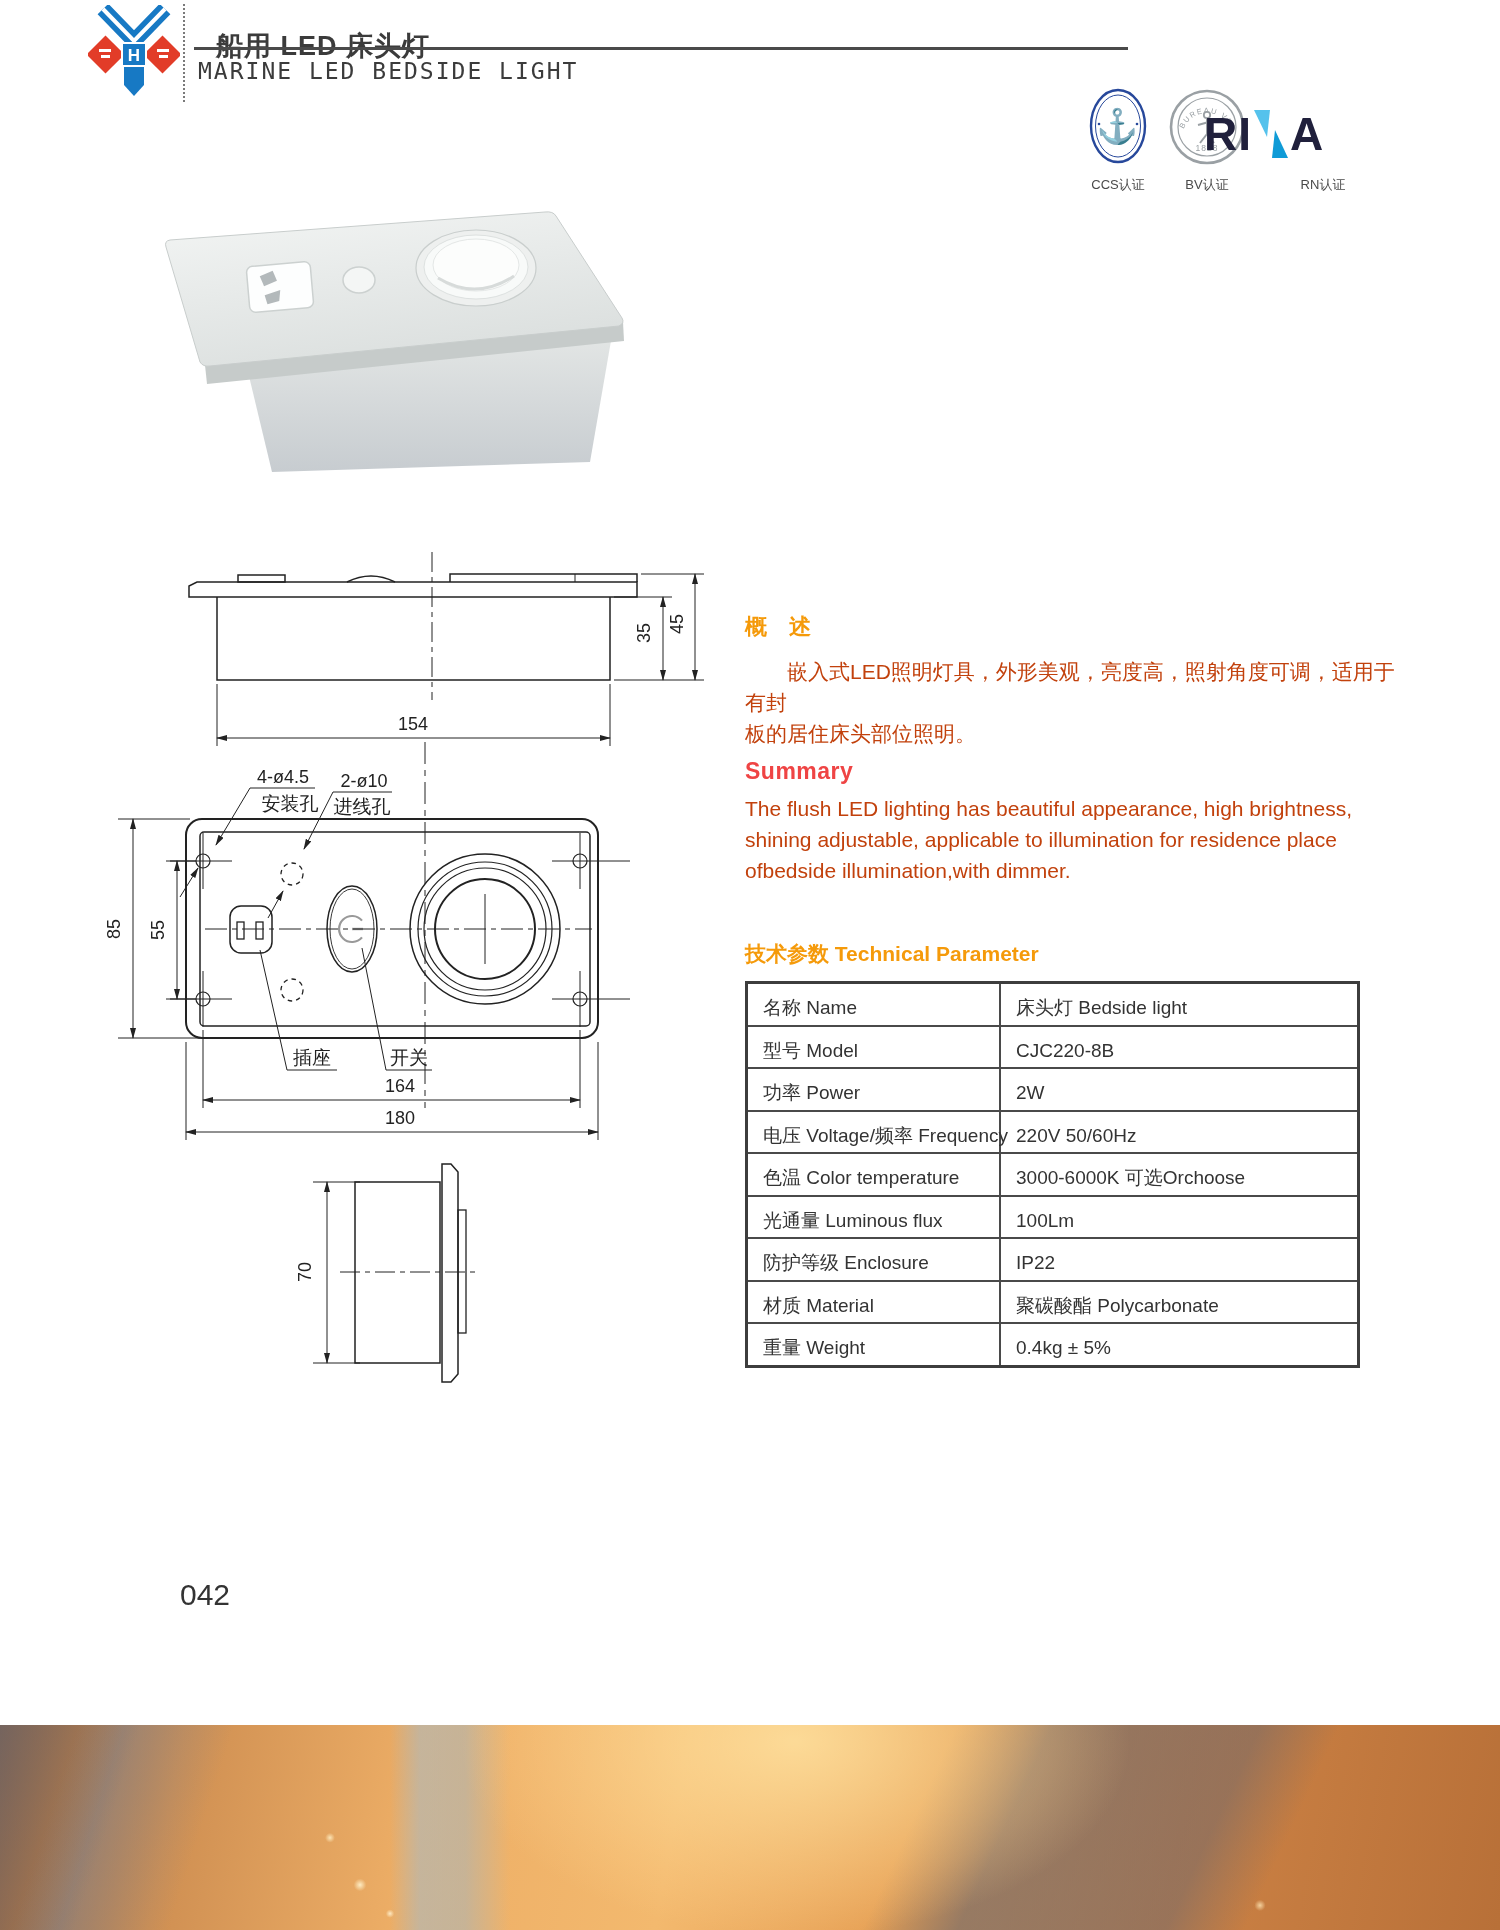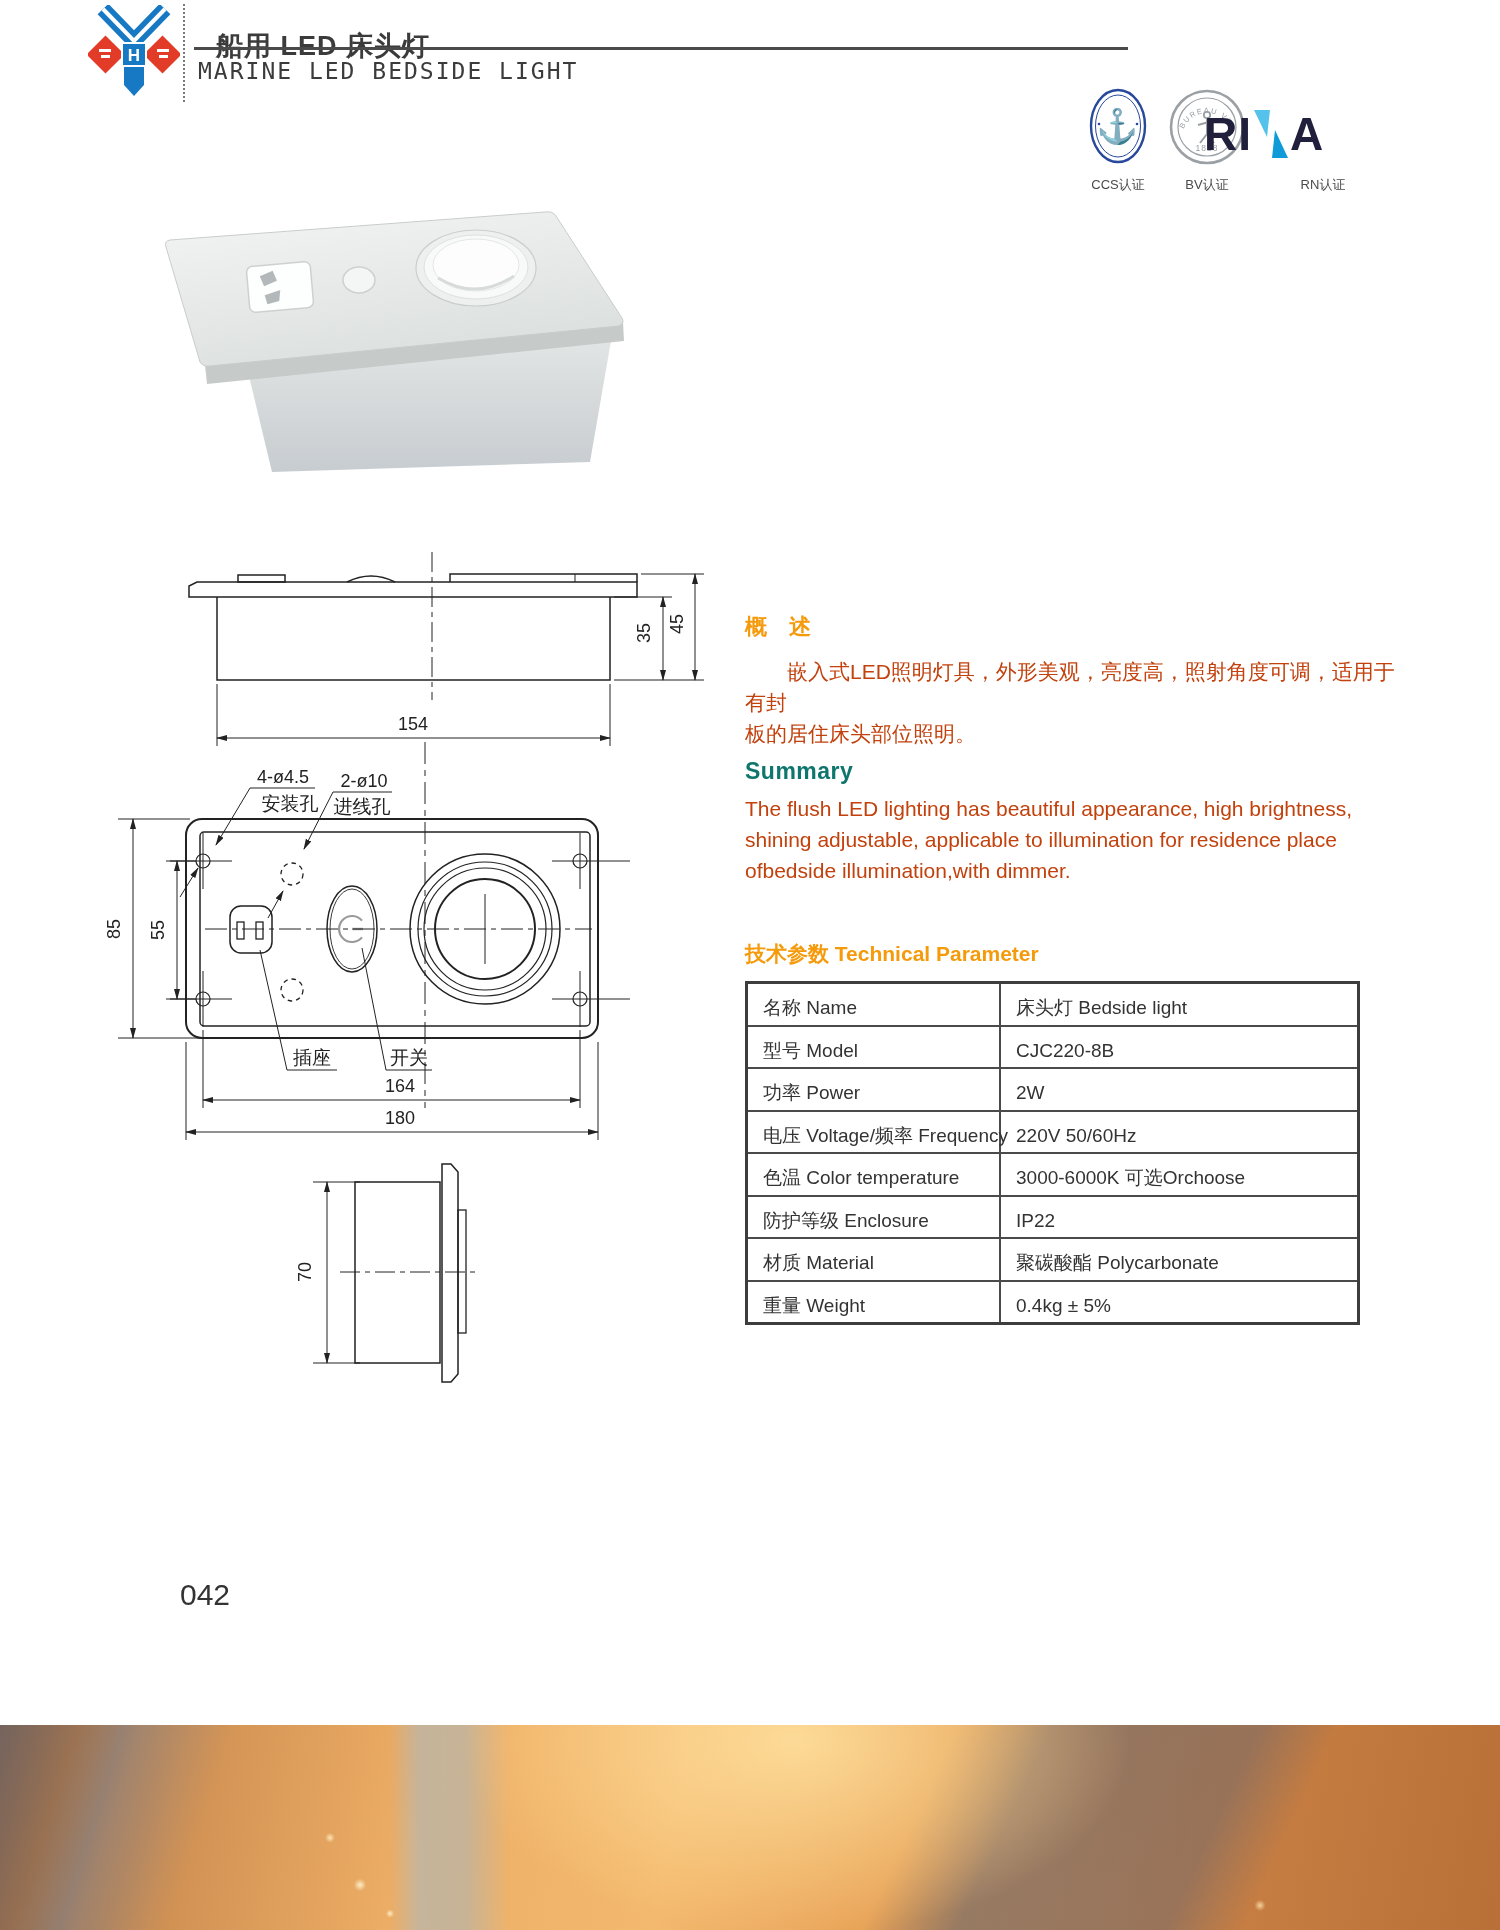--- a/index.html
+++ b/index.html
@@ -15,21 +15,21 @@
   .title-rule{position:absolute;left:194px;top:47px;width:934px;height:3px;background:#4a4a4a;}
   .title-en{position:absolute;left:198px;top:58px;font-size:23px;font-weight:500;margin:0;
     font-family:"DejaVu Sans Mono","Liberation Mono",monospace;letter-spacing:2px;color:#3b3b3b;}
   
   .cert-label{position:absolute;top:176px;font-size:13px;color:#4a4a4a;text-align:center;width:90px;}
   .rina-wrap{position:absolute;left:1204px;top:106px;display:flex;align-items:center;height:56px;}
   .rina-txt{font-size:46px;font-weight:800;color:#20203c;letter-spacing:1px;line-height:1;}
   
   .sec{position:absolute;left:745px;}
   .sec-h-zh{font-size:22px;font-weight:bold;color:#F59A0A;margin:0;}
-  .sec-h-en{font-size:23px;font-weight:bold;color:#0f766e;margin:0;letter-spacing:0.5px;}
+  .sec-h-en{font-size:23px;font-weight:bold;color:#ef4444;margin:0;letter-spacing:0.5px;}
   .sec-body{font-size:21px;line-height:31px;color:#c2410c;margin:14px 0 0 0;white-space:pre-line;}
   .sec-body.indent{text-indent:2em;}
   
   .param-table{border-collapse:collapse;table-layout:fixed;width:615px;margin-top:13px;
     border:3px solid #3d3d3d;}
   .param-table td{border:2px solid #4a4a4a;height:32.5px;font-size:19px;color:#333;
     padding:8px 6px 0 15px;vertical-align:middle;white-space:nowrap;}
   .param-table td.c1{width:230px;}
   
   .page-number{position:absolute;left:180px;top:1578px;font-size:30px;color:#333;}
@@ -300,20 +300,24 @@
           </tr>
         <tr>
           <td class="c1">电压 Voltage/频率 Frequency</td>
           <td>220V 50/60Hz</td>
           </tr>
         <tr>
           <td class="c1">色温 Color temperature</td>
           <td>3000-6000K 可选Orchoose</td>
           </tr>
         <tr>
+          <td class="c1">光通量 Luminous flux</td>
+          <td>100Lm</td>
+          </tr>
+        <tr>
           <td class="c1">防护等级 Enclosure</td>
           <td>IP22</td>
           </tr>
         <tr>
           <td class="c1">材质 Material</td>
           <td>聚碳酸酯 Polycarbonate</td>
           </tr>
         <tr>
           <td class="c1">重量 Weight</td>
           <td>0.4kg ± 5%</td>

